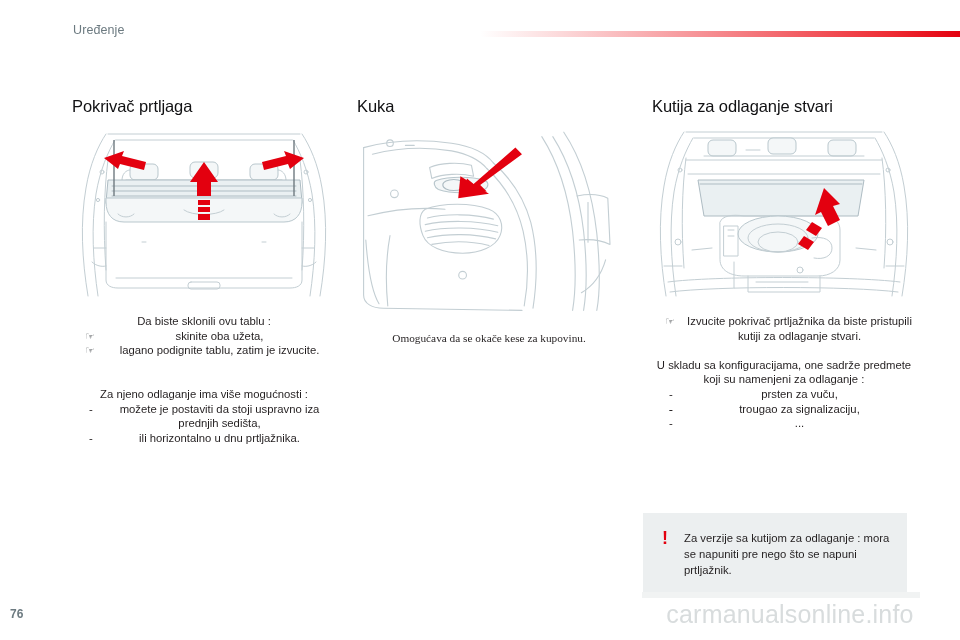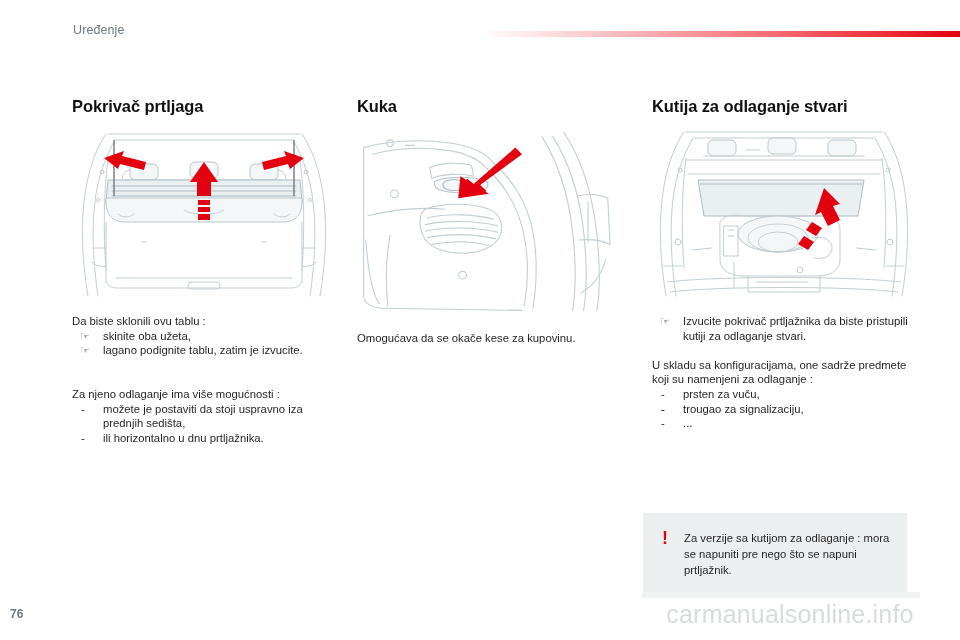--- a/index.html
+++ b/index.html
@@ -26,30 +26,30 @@
   }
 
   
   .col{position:absolute;top:96px;}
   .col1{left:72px;width:264px;}
   .col2{left:357px;width:264px;}
   .col3{left:652px;width:264px;}
 
   h2.sect{
     margin:0 0 0 0;
-    font-size:16.5px;font-weight:bold;color:#111113;
+    font-size:16.5px;font-weight:normal;color:#111113;
     letter-spacing:-.1px;line-height:20px;
     white-space:nowrap;
   }
 
   .figure{position:relative;margin-top:14px;}
   .figure svg{display:block;width:100%;height:auto;}
 
   .body{
-    font-size:11.3px;line-height:14.6px;color:#231f20;
+    font-size:11.3px;line-height:14.6px;color:#231f20;text-align:center;
   }
   .body p{margin:0;}
   .gap{height:14.6px;}
 
   
   .lst{margin:0;padding:0;list-style:none;}
   .lst li{
     position:relative;
     padding-left:31px;
     margin:0;
@@ -275,21 +275,21 @@
           <path d="M226 118 C222 132 214 142 204 148"></path>
         </g>
 
         <g class="arrow">
           <path d="M150 22 L112 50 L118 56 L96 58 L100 44 L106 49 L144 16 Z"></path>
           <path d="M94 42 L92 62 L120 58 Z"></path>
         </g>
       </svg>
     </div>
 
-    <div class="body" style="margin-top:16px;">
+    <div class="body" style="margin-top:16px;font-family:Liberation Serif, serif;">
       <p>Omogućava da se okače kese za kupovinu.</p>
     </div>
   </div>
 
   <div class="col col3">
     <h2 class="sect">Kutija za odlaganje stvari</h2>
 
     <div class="figure">
       <svg viewBox="0 0 264 168" xmlns="http://www.w3.org/2000/svg" aria-hidden="true">
 

